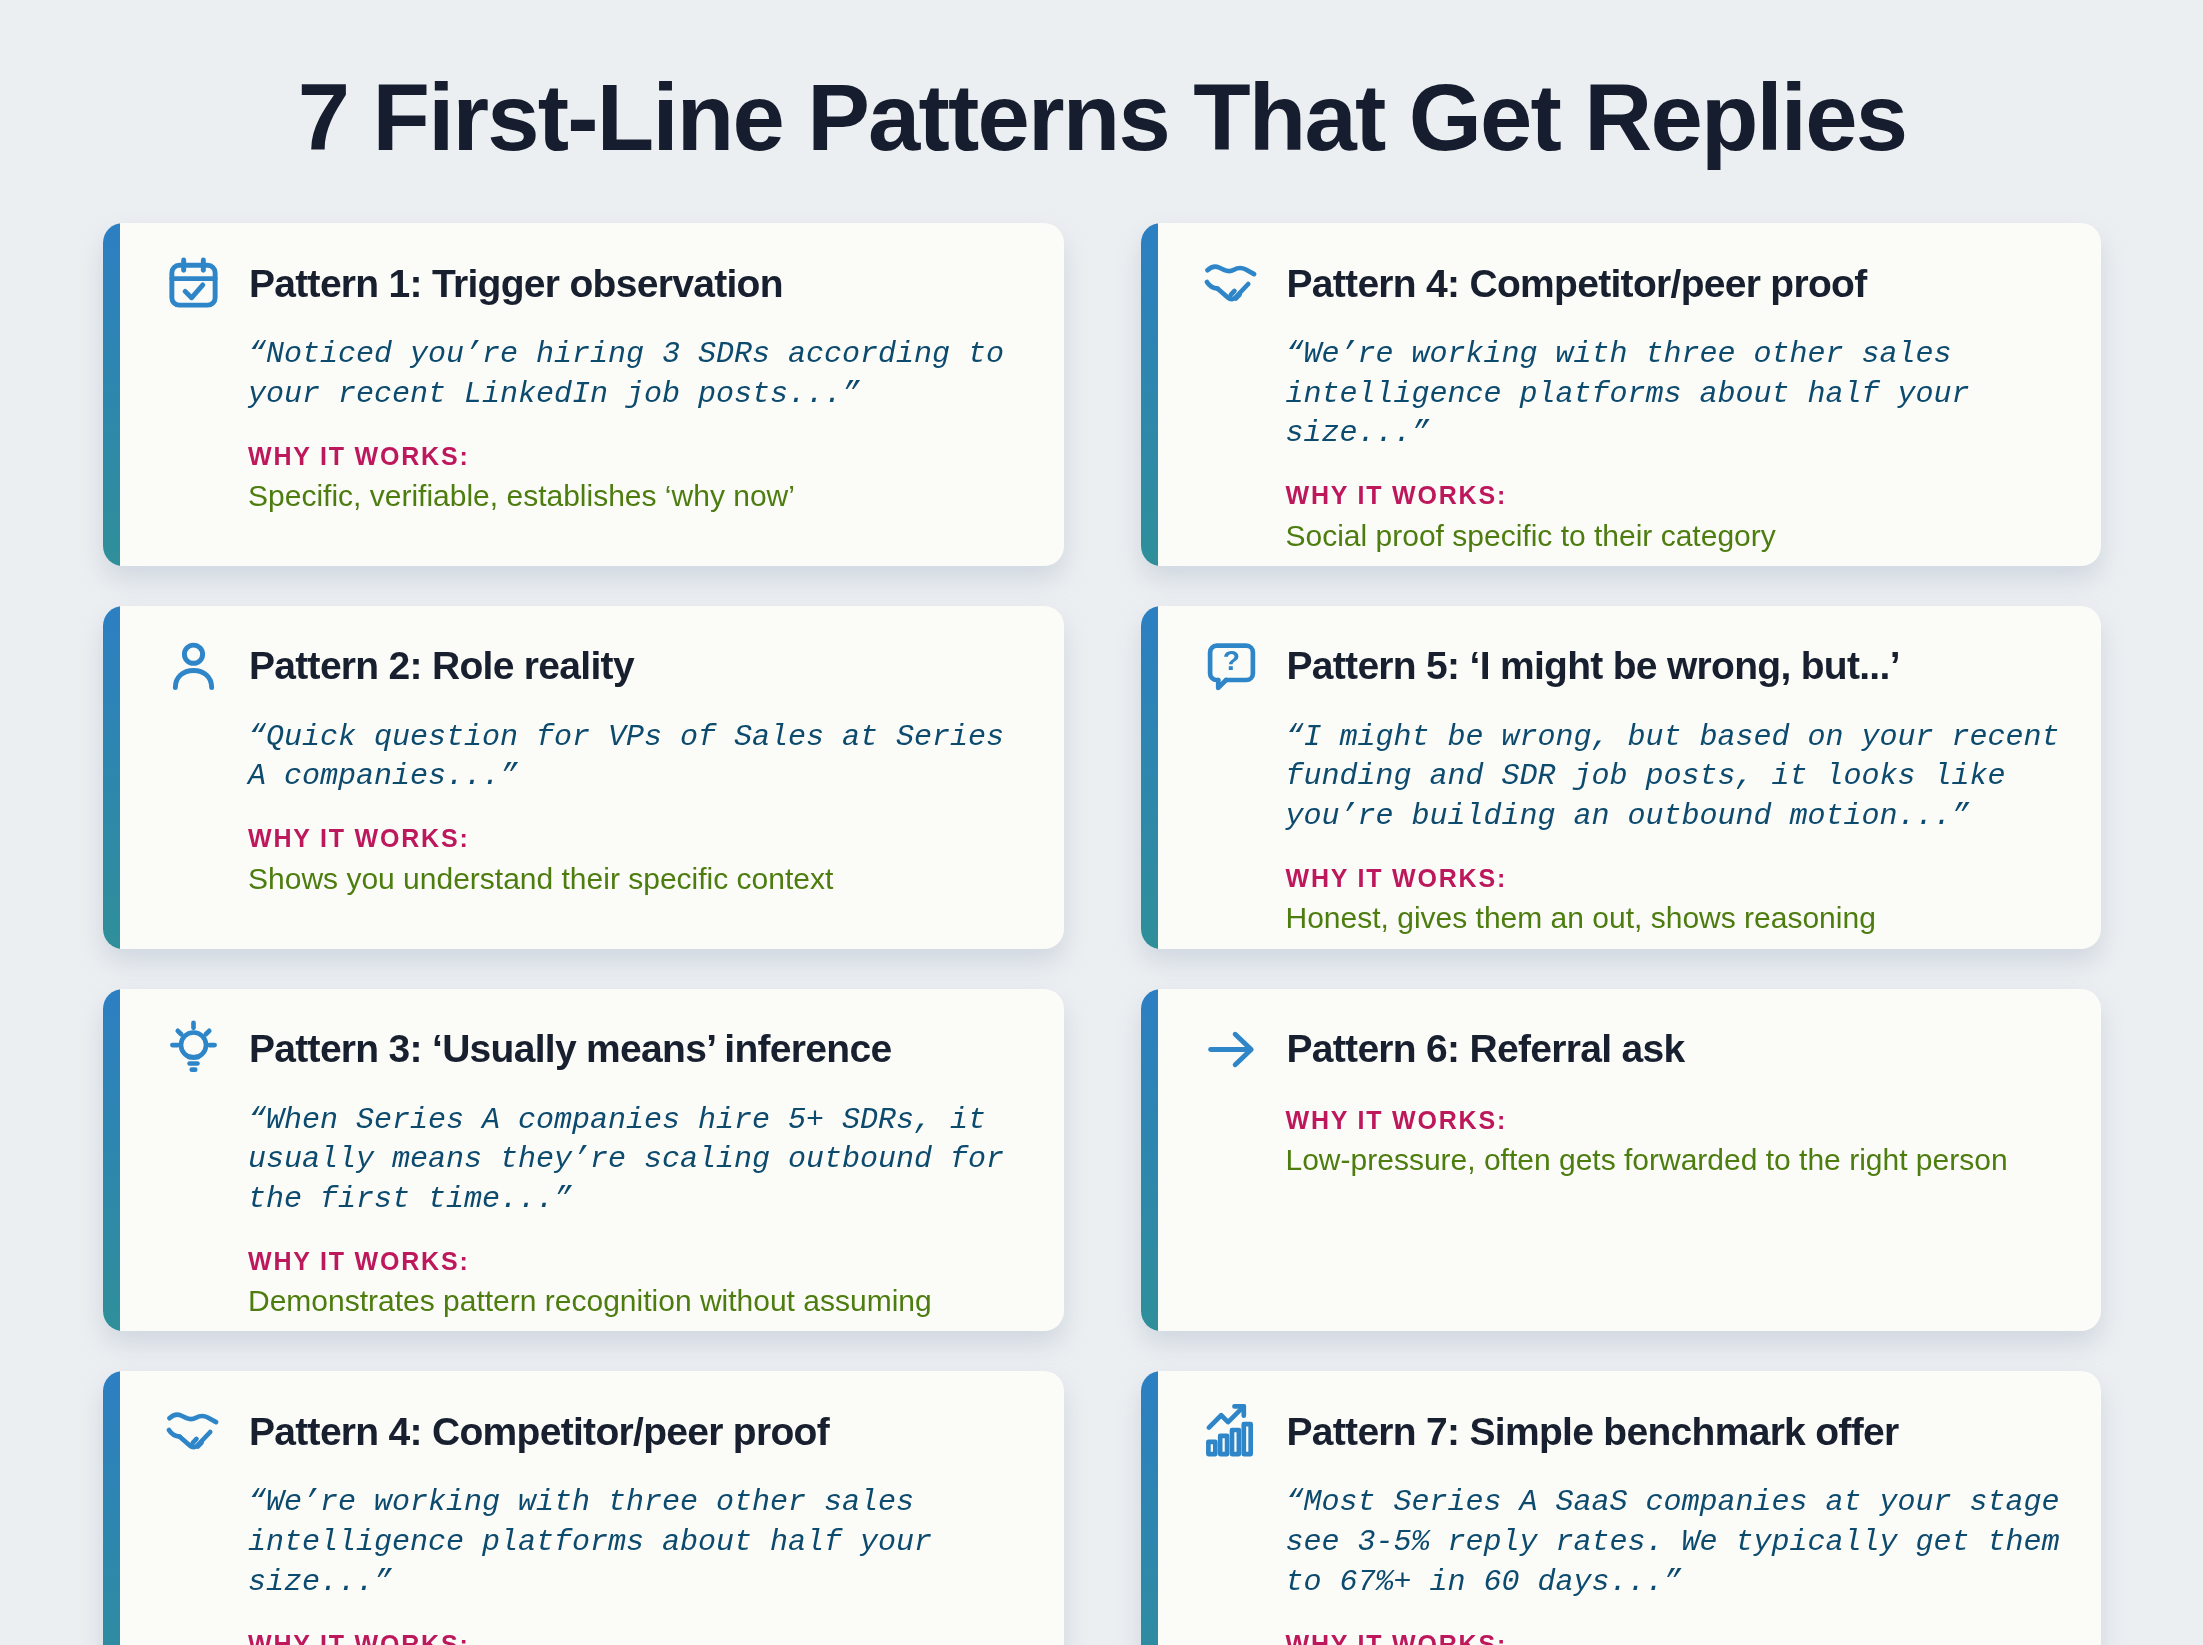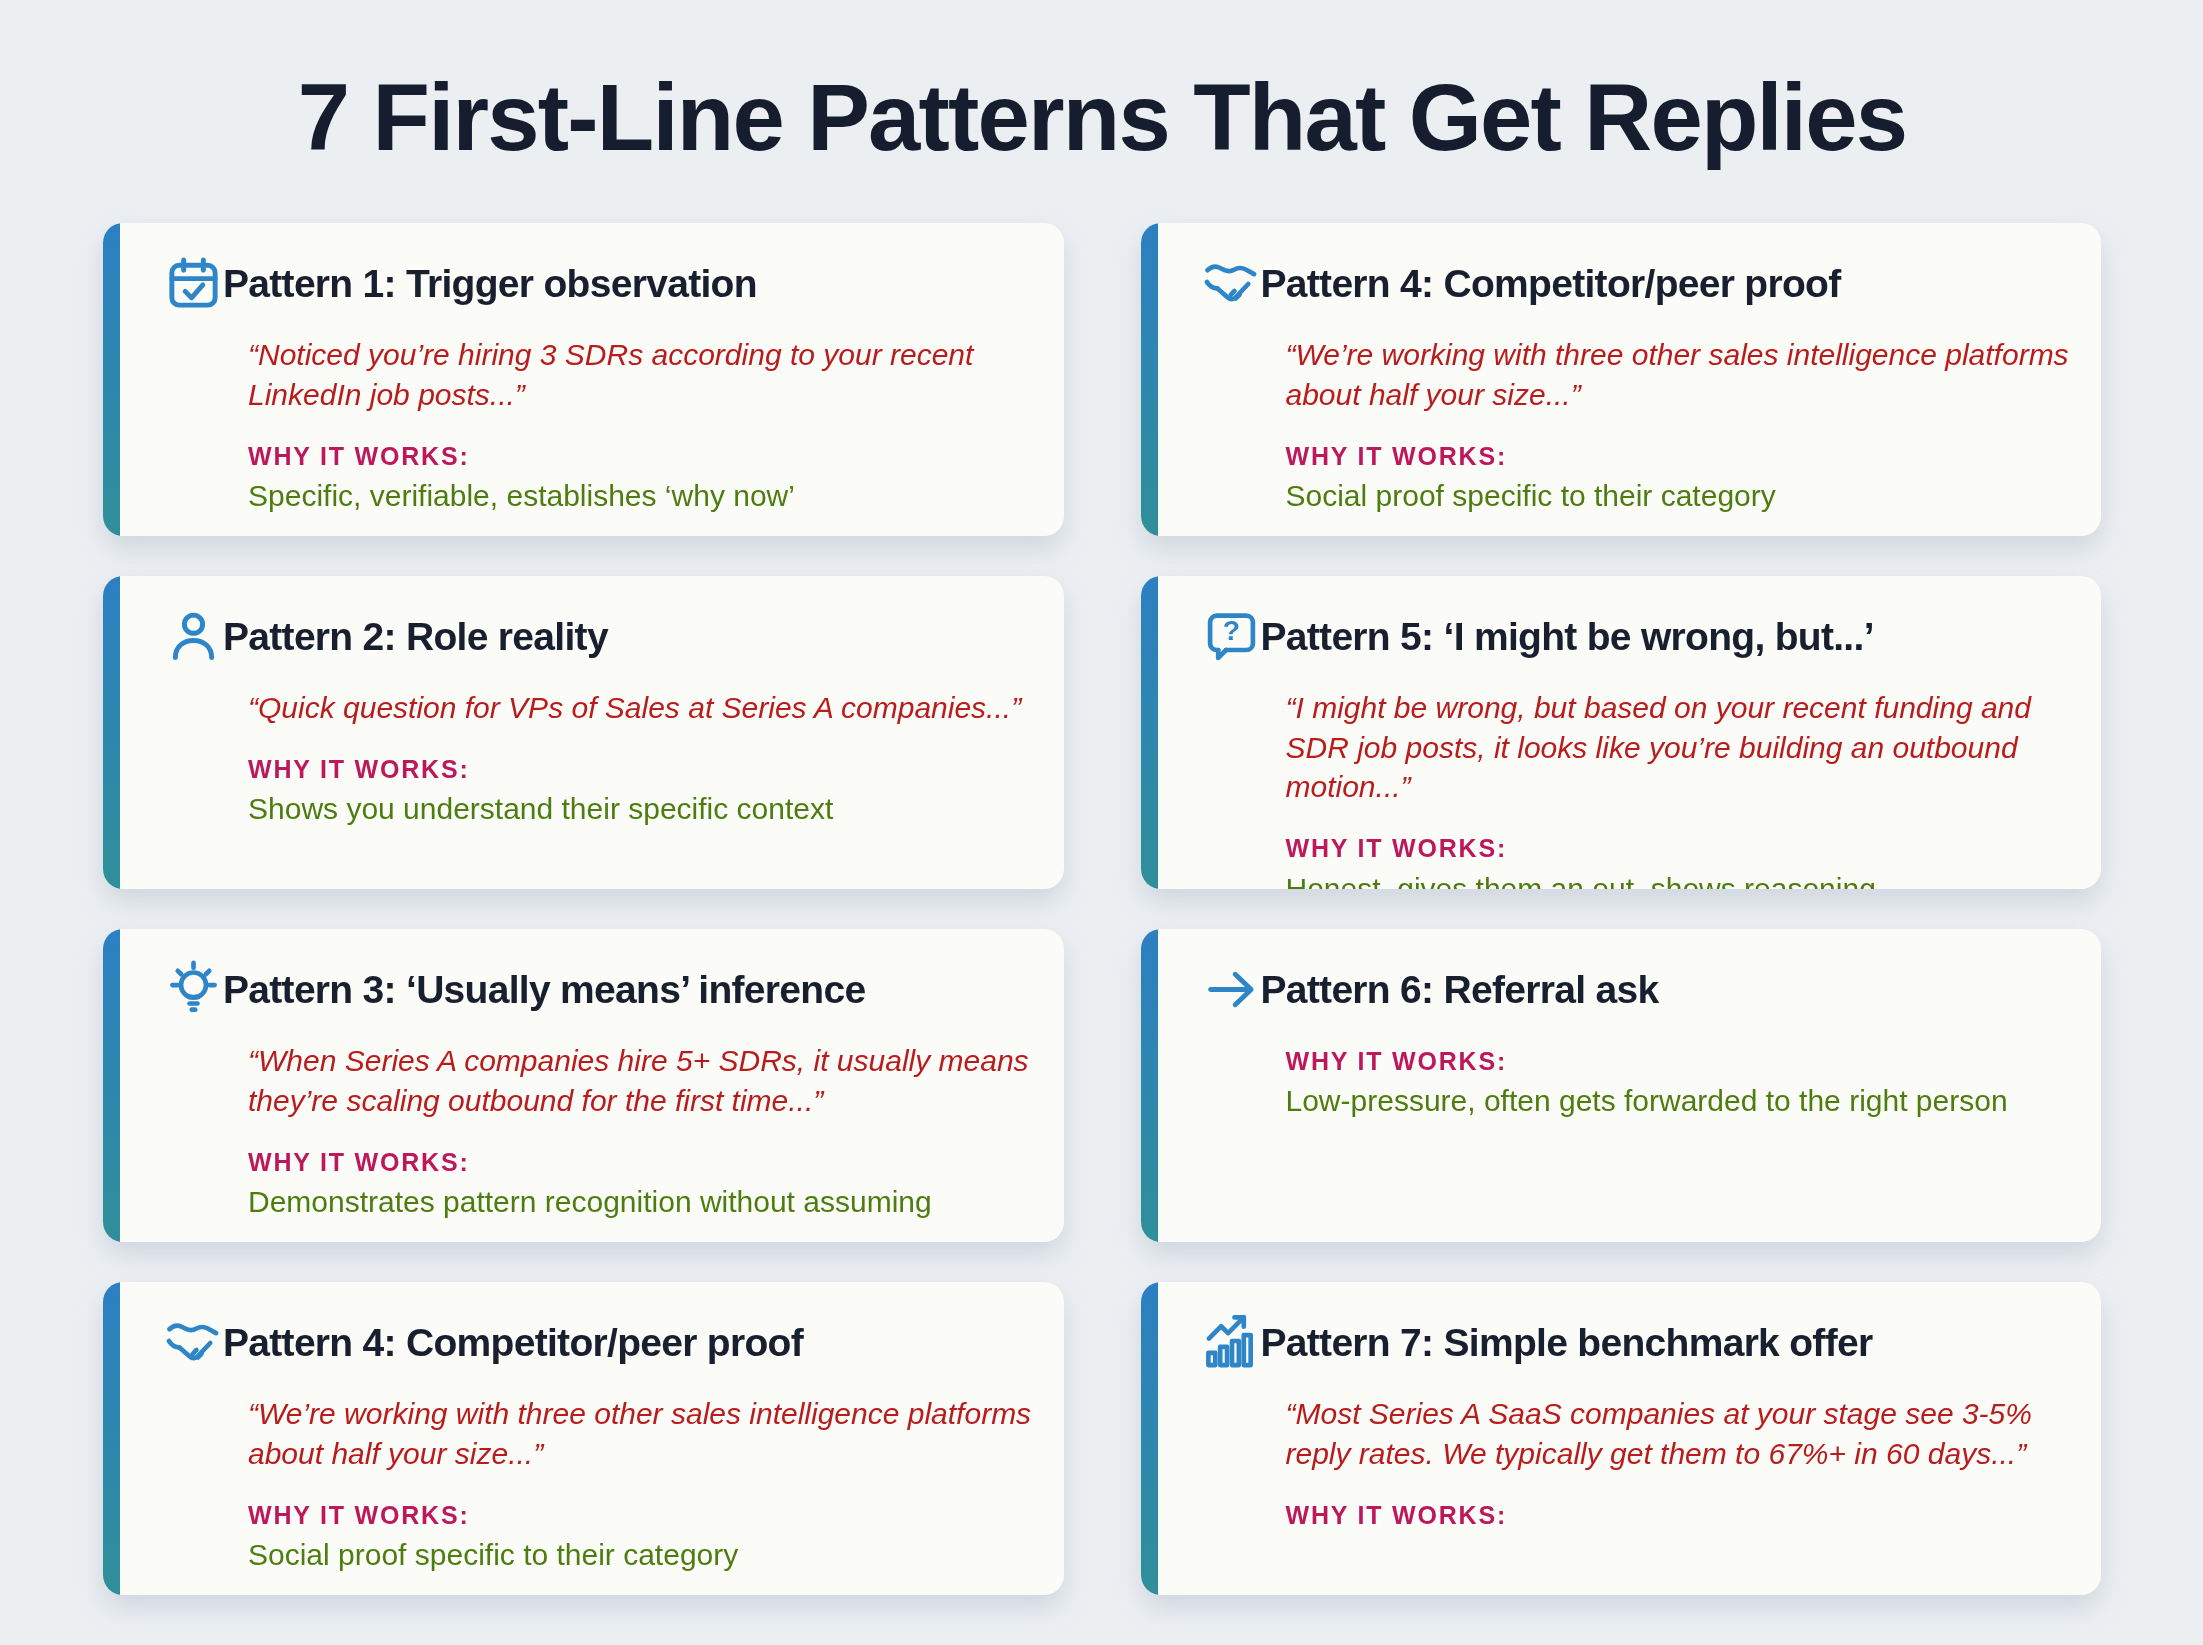--- a/index.html
+++ b/index.html
@@ -40,42 +40,44 @@
   }
   .stripe {
     position:absolute;
     left:0; top:0; bottom:0;
     width:17.4px;
     background:linear-gradient(180deg,#2C7FC2 0%,#2F8F99 100%);
   }
   .head {
     display:flex;
     align-items:center;
+    gap:26px;
   }
   .icon {
     width:59px; height:59px;
     flex:none;
     display:inline-flex;
   }
   .icon svg { width:100%; height:100%; }
   .card-title {
     font-size:39px;
     font-weight:700;
     letter-spacing:-0.7px;
     color:#18202F;
     white-space:nowrap;
   }
   .quote {
     margin:22px 0 0 84px;
     font-size:30px;
     font-style:italic;
     font-weight:500;
     line-height:1.32;
-    color:#b91c1c;
+    color:#0c4a6e;
     max-width:799px;
+    font-family:Liberation Mono, monospace;
   }
   .why-label {
     margin:27.5px 0 0 84px;
     font-size:25px;
     font-weight:700;
     letter-spacing:1.8px;
     color:#be185d;
   }
   .why {
     margin:8.3px 0 0 84px;

